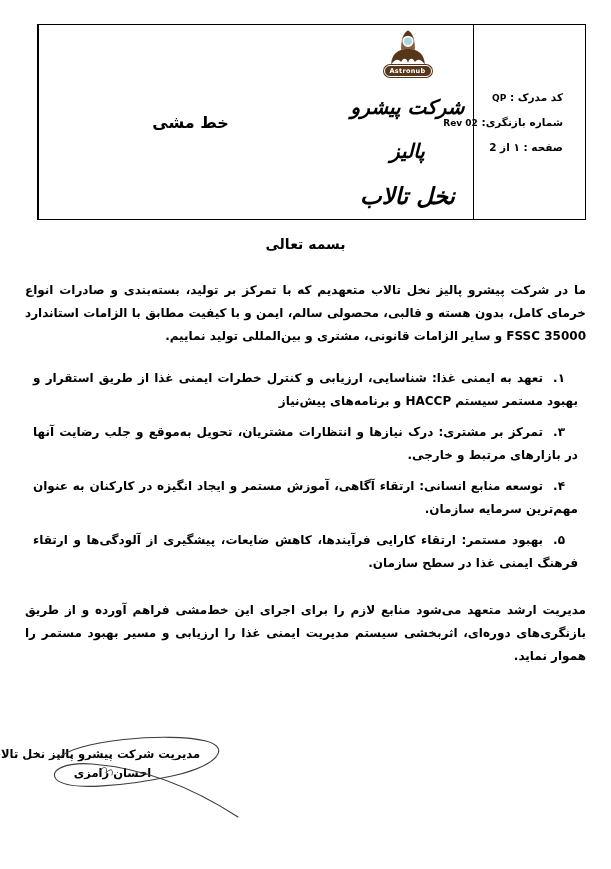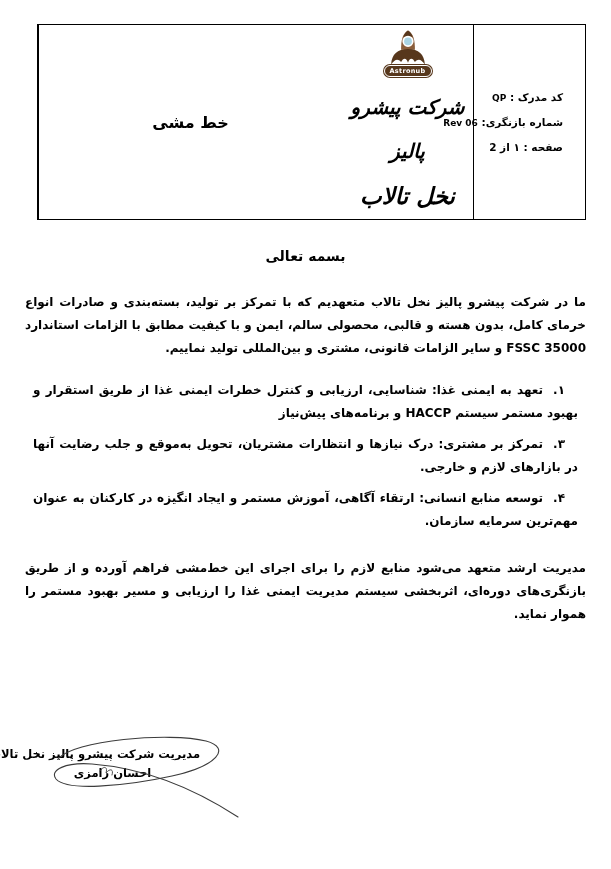--- a/index.html
+++ b/index.html
@@ -35,21 +35,21 @@
     font-size:6.5px;line-height:10px;padding:0 5px;letter-spacing:.3px;
     font-family:"DejaVu Sans",sans-serif;direction:ltr;
   }
   .calligraphy{
     text-align:center;font-style:italic;
   }
   .calli-1{font-size:20px;line-height:44px;margin-top:8px;}
   .calli-2{font-size:23px;line-height:46px;}
   
   .content{position:absolute;top:230px;right:25px;left:25px;}
-  .basmala{text-align:center;font-size:14px;margin:16px;line-height:20px;}
+  .basmala{text-align:center;font-size:14px;margin:4px;line-height:20px;}
   .para{font-size:12px;line-height:23px;text-align:justify;margin:0;}
   .intro{margin-top:25px;}
   .principles{margin-top:19px;}
   .principle{font-size:12px;line-height:23px;text-align:justify;text-indent:13px;margin:8px;}
   .principle .num{margin-left:10px;}
   .closing{margin-top:24px;}
   
   .signature{
     position:absolute;top:745px;left:25px;width:175px;text-align:center;
   }
@@ -66,21 +66,21 @@
 
   <div class="header-table">
 
     <div class="cell cell-docinfo">
       <div class="doc-row">
         <span>کد مدرک :</span>
         <span class="latin">QP</span>
       </div>
       <div class="doc-row">
         <span>شماره بازنگری:</span>
-        <span class="latin">Rev 06</span>
+        <span class="latin">Rev 02</span>
       </div>
       <div class="doc-row">
         <span>صفحه : ۱ از 2</span>
       </div>
     </div>
 
     <div class="cell cell-logo">
       <svg width="54" height="50" viewBox="0 0 56 52">
 
         <path d="M28,2 C35,6 37,14 37,27 L19,27 C19,14 21,6 28,2 Z" fill="#8a5e3c"></path>
@@ -104,24 +104,27 @@
   <div class="content">
     <h1 class="basmala">بسمه تعالی</h1>
 
     <p class="para intro">ما در شرکت پیشرو پالیز نخل تالاب متعهدیم که با تمرکز بر تولید، بسته‌بندی و صادرات انواع خرمای کامل، بدون هسته و قالبی، محصولی سالم، ایمن و با کیفیت مطابق با الزامات استاندارد FSSC 35000 و سایر الزامات قانونی، مشتری و بین‌المللی تولید نماییم.</p>
 
     <div class="principles">
       <p class="principle">
         <span class="num">۱.</span><span>تعهد به ایمنی غذا: شناسایی، ارزیابی و کنترل خطرات ایمنی غذا از طریق استقرار و بهبود مستمر سیستم HACCP و برنامه‌های پیش‌نیاز</span>
       </p>
       <p class="principle">
-        <span class="num">۳.</span><span>تمرکز بر مشتری: درک نیازها و انتظارات مشتریان، تحویل به‌موقع و جلب رضایت آنها در بازارهای لازم و خارجی.</span>
+        <span class="num">۳.</span><span>تمرکز بر مشتری: درک نیازها و انتظارات مشتریان، تحویل به‌موقع و جلب رضایت آنها در بازارهای مرتبط و خارجی.</span>
       </p>
       <p class="principle">
         <span class="num">۴.</span><span>توسعه منابع انسانی: ارتقاء آگاهی، آموزش مستمر و ایجاد انگیزه در کارکنان به عنوان مهم‌ترین سرمایه سازمان.</span>
+      </p>
+      <p class="principle">
+        <span class="num">۵.</span><span>بهبود مستمر: ارتقاء کارایی فرآیندها، کاهش ضایعات، پیشگیری از آلودگی‌ها و ارتقاء فرهنگ ایمنی غذا در سطح سازمان.</span>
       </p>
     </div>
 
     <p class="para closing">مدیریت ارشد متعهد می‌شود منابع لازم را برای اجرای این خط‌مشی فراهم آورده و از طریق بازنگری‌های دوره‌ای، اثربخشی سیستم مدیریت ایمنی غذا را ارزیابی و مسیر بهبود مستمر را هموار نماید.</p>
   </div>
 
   <div class="signature">
     <div class="sig-line1">مدیریت شرکت پیشرو پالیز نخل تالاب</div>
     <div class="sig-line2">احسان رامزی</div>
   </div>

